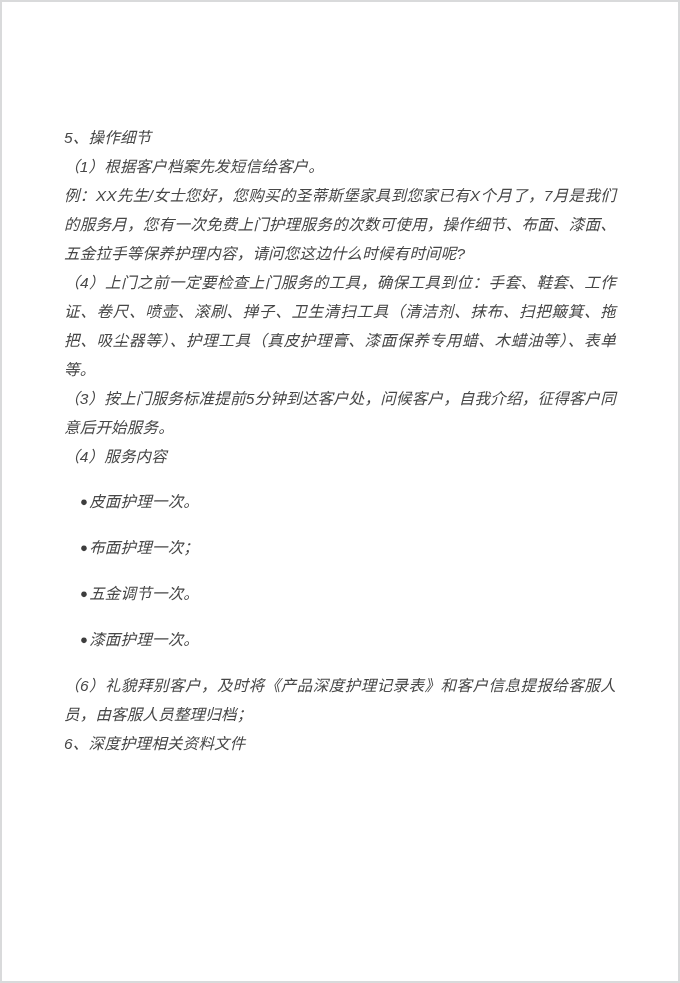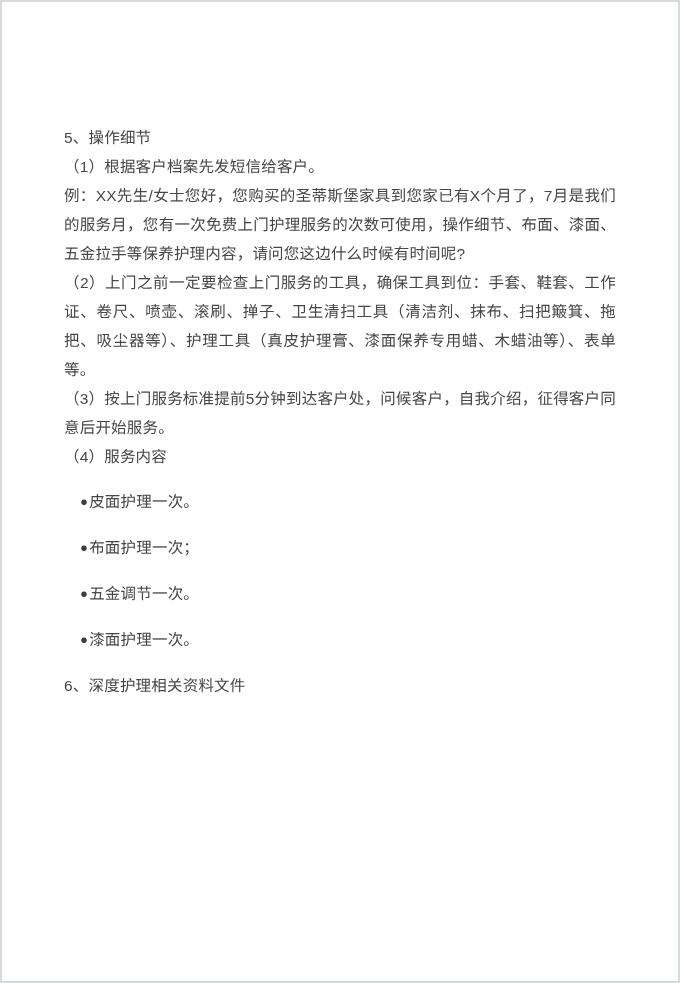--- a/index.html
+++ b/index.html
@@ -14,20 +14,21 @@
     font-family: "Liberation Sans", "DejaVu Sans", sans-serif;
     color: var(--text-color, #474747);
   }
   .doc-content {
     padding: 121px 62px 0 62px;
     font-size: 15.5px;
     line-height: 29px;
     text-align: justify;
     text-justify: inter-character;
     letter-spacing: 0.2px;
+    font-style: italic;
   }
   .doc-content p { margin: 0; }
   .gap { margin-top: 24px; }
   .bullet-list { margin: 0; padding: 0; list-style: none; }
   .bullet-list li { margin: 16px; text-align: left; }
   .bullet {
     display: inline-block;
     font-size: 0.85em;
     transform: translateY(-1px);
     margin-right: 1px;
@@ -38,21 +39,21 @@
 <body>
 
 <div class="doc-content">
 
   <p>5、操作细节</p>
 
   <p>（1）根据客户档案先发短信给客户。</p>
 
   <p>例：XX先生/女士您好，您购买的圣蒂斯堡家具到您家已有X个月了，7月是我们的服务月，您有一次免费上门护理服务的次数可使用，操作细节、布面、漆面、五金拉手等保养护理内容，请问您这边什么时候有时间呢?</p>
 
-  <p class="gap">（2）上门之前一定要检查上门服务的工具，确保工具到位：手套、鞋套、工作证、卷尺、喷壶、滚刷、掸子、卫生清扫工具（清洁剂、抹布、扫把簸箕、拖把、吸尘器等）、护理工具（真皮护理膏、漆面保养专用蜡、木蜡油等）、表单等。</p>
+  <p class="gap">（4）上门之前一定要检查上门服务的工具，确保工具到位：手套、鞋套、工作证、卷尺、喷壶、滚刷、掸子、卫生清扫工具（清洁剂、抹布、扫把簸箕、拖把、吸尘器等）、护理工具（真皮护理膏、漆面保养专用蜡、木蜡油等）、表单等。</p>
 
   <p class="gap">（3）按上门服务标准提前5分钟到达客户处，问候客户，自我介绍，征得客户同意后开始服务。</p>
 
   <p class="gap">（4）服务内容</p>
 
   <ul class="bullet-list">
     <li>
       <span class="bullet">●</span><span>皮面护理一次。</span>
     </li>
     <li>
@@ -60,16 +61,17 @@
     </li>
     <li>
       <span class="bullet">●</span><span>五金调节一次。</span>
     </li>
     <li>
       <span class="bullet">●</span><span>漆面护理一次。</span>
     </li>
   </ul>
 
 
+  <p class="gap">（6）礼貌拜别客户，及时将《产品深度护理记录表》和客户信息提报给客服人员，由客服人员整理归档；</p>
 
   <p class="gap">6、深度护理相关资料文件</p>
 
 </div>
 
 </body></html>

